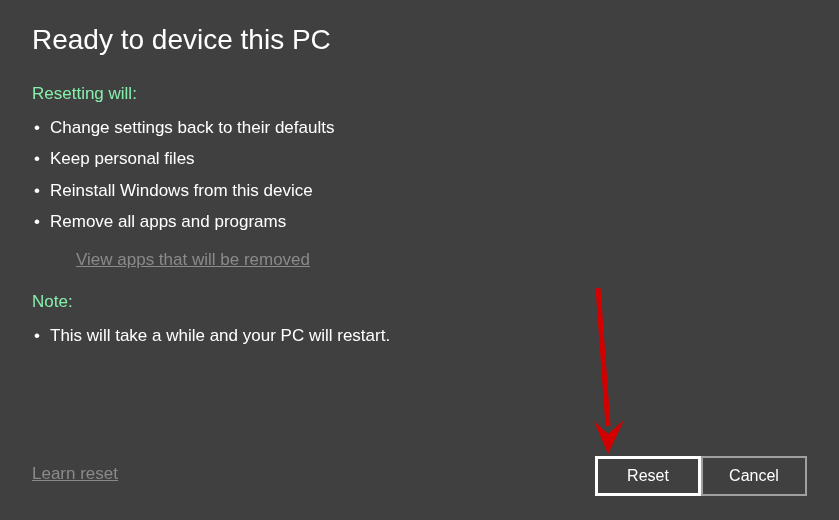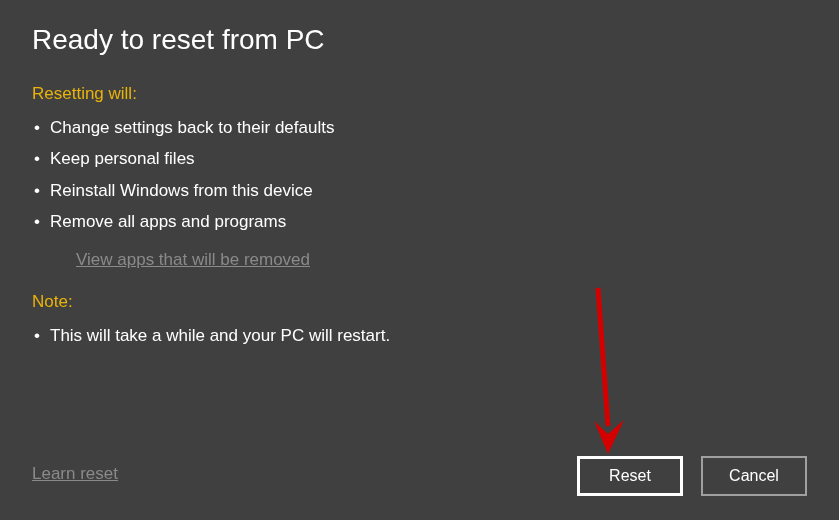--- a/index.html
+++ b/index.html
@@ -23,21 +23,21 @@
     }
     .title {
       font-size: 28px;
       font-weight: 400;
       margin-bottom: 28px;
       color: #ffffff;
     }
     .section-label {
       font-size: 17px;
       margin-bottom: 8px;
-      color: #eab308;
+      color: #86efac;
     }
     ul.bullet-list {
       list-style: none;
       margin-bottom: 12px;
     }
     ul.bullet-list li {
       font-size: 17px;
       color: #ffffff;
       padding-left: 18px;
       position: relative;
@@ -65,21 +65,20 @@
     .learn-more {
       position: absolute;
       left: 32px;
       bottom: 36px;
     }
     .button-row {
       position: absolute;
       right: 32px;
       bottom: 24px;
       display: flex;
-      gap: 18px;
     }
     .btn {
       min-width: 106px;
       height: 40px;
       background: transparent;
       border: 2px solid #a0a0a0;
       color: #ffffff;
       font-size: 16px;
       font-family: inherit;
       cursor: pointer;
@@ -91,21 +90,21 @@
     .arrow-overlay {
       position: absolute;
       pointer-events: none;
       z-index: 10;
     }
   </style>
 </head>
 <body>
 
 <div class="container">
-  <h1 class="title">Ready to reset from PC</h1>
+  <h1 class="title">Ready to device this PC</h1>
 
   <div class="section-label">Resetting will:</div>
   <ul class="bullet-list">
     <li>Change settings back to their defaults</li>
     <li>Keep personal files</li>
     <li>Reinstall Windows from this device</li>
     <li>Remove all apps and programs</li>
   </ul>
 
   <a class="link view-apps-link">View apps that will be removed</a>

